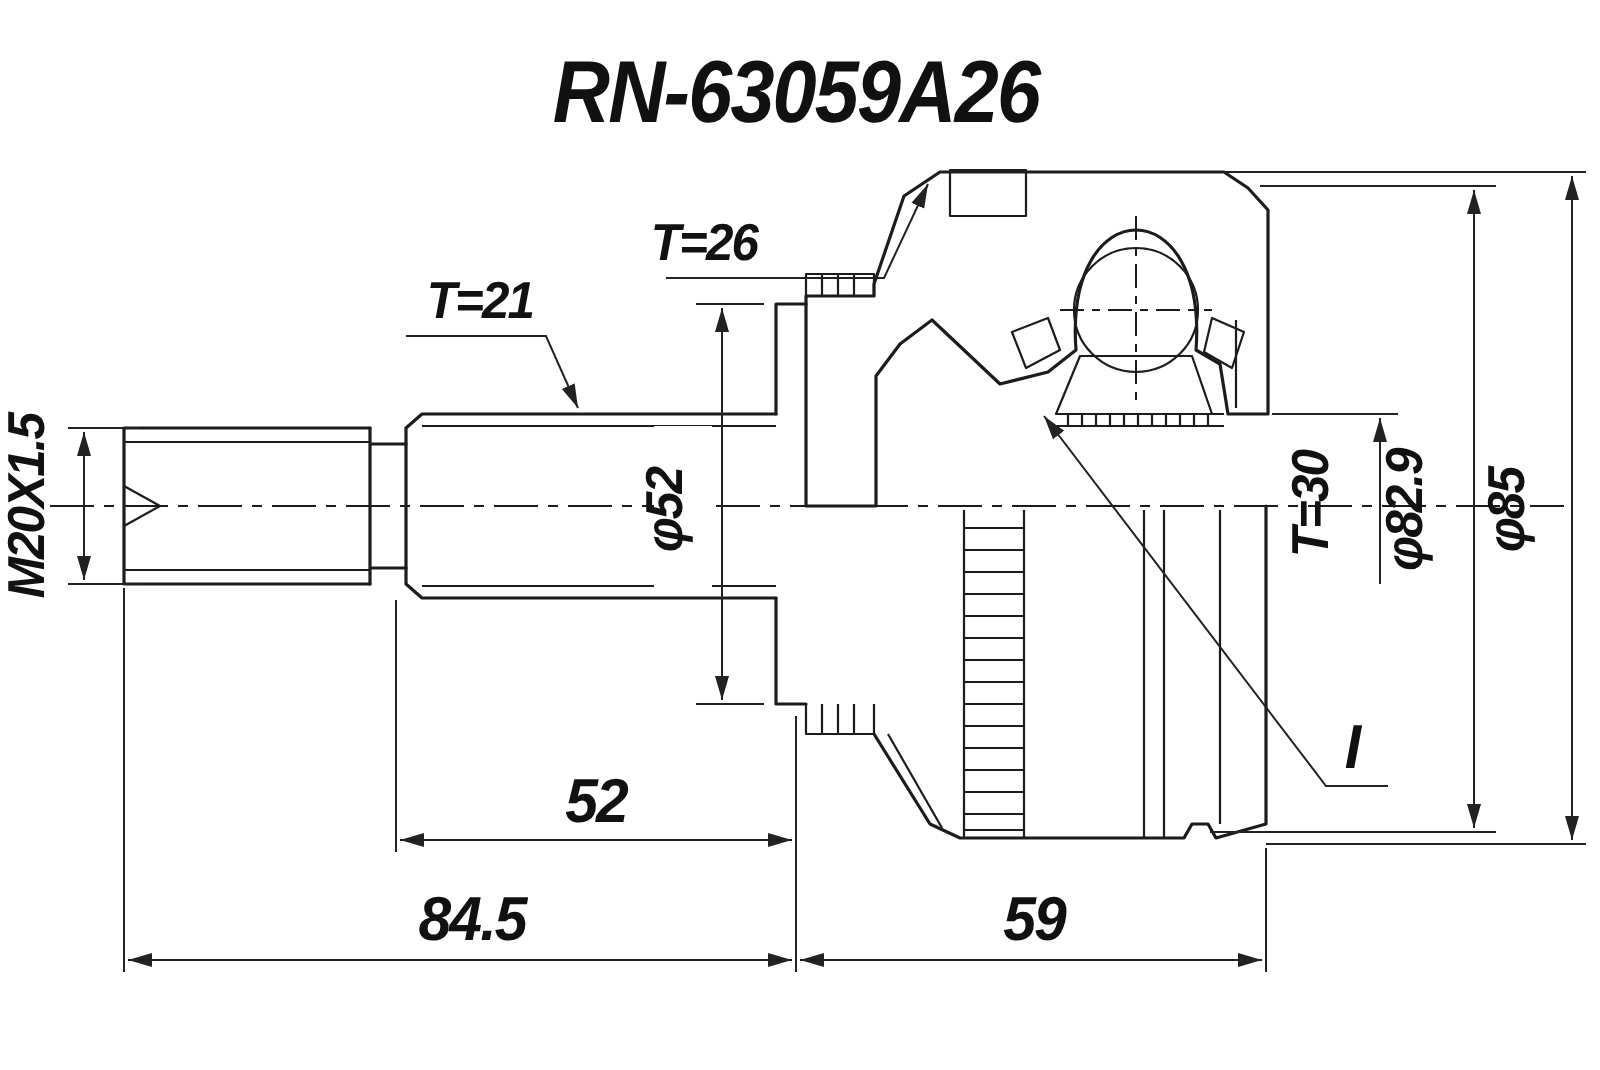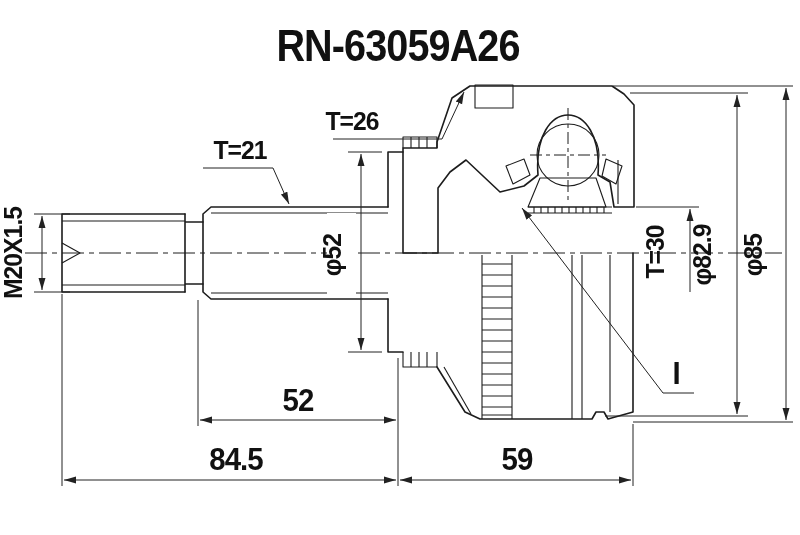--- a/index.html
+++ b/index.html
@@ -1,17 +1,17 @@
 <!DOCTYPE html>
 <html><head>
 <meta charset="utf-8">
 <style>
   html,body{margin:0;padding:0;background:#e8e8e8;}
   .canvas{width:800px;height:535px;background:#ffffff;position:relative;overflow:hidden;
-          font-family:"Liberation Sans", sans-serif;}
+          font-family:"Liberation Sans", sans-serif;font-style:italic;}
   svg{display:block;}
   text{fill:#111;font-family:"Liberation Sans","DejaVu Sans",sans-serif;font-weight:bold;}
   .dimtxt{font-size:26px;letter-spacing:-1px;}
   .bigtxt{font-size:31px;letter-spacing:-1px;}
   .title{font-size:44px;letter-spacing:-1px;}
   .thin{stroke:#1c1c1c;stroke-width:1;fill:none;}
   .edge{stroke:#1c1c1c;stroke-width:1.6;fill:none;stroke-linejoin:round;stroke-linecap:round;}
   .edge2{stroke:#1c1c1c;stroke-width:1.1;fill:none;stroke-linejoin:round;}
   .dim{stroke:#222;stroke-width:1;fill:none;}
 </style>

